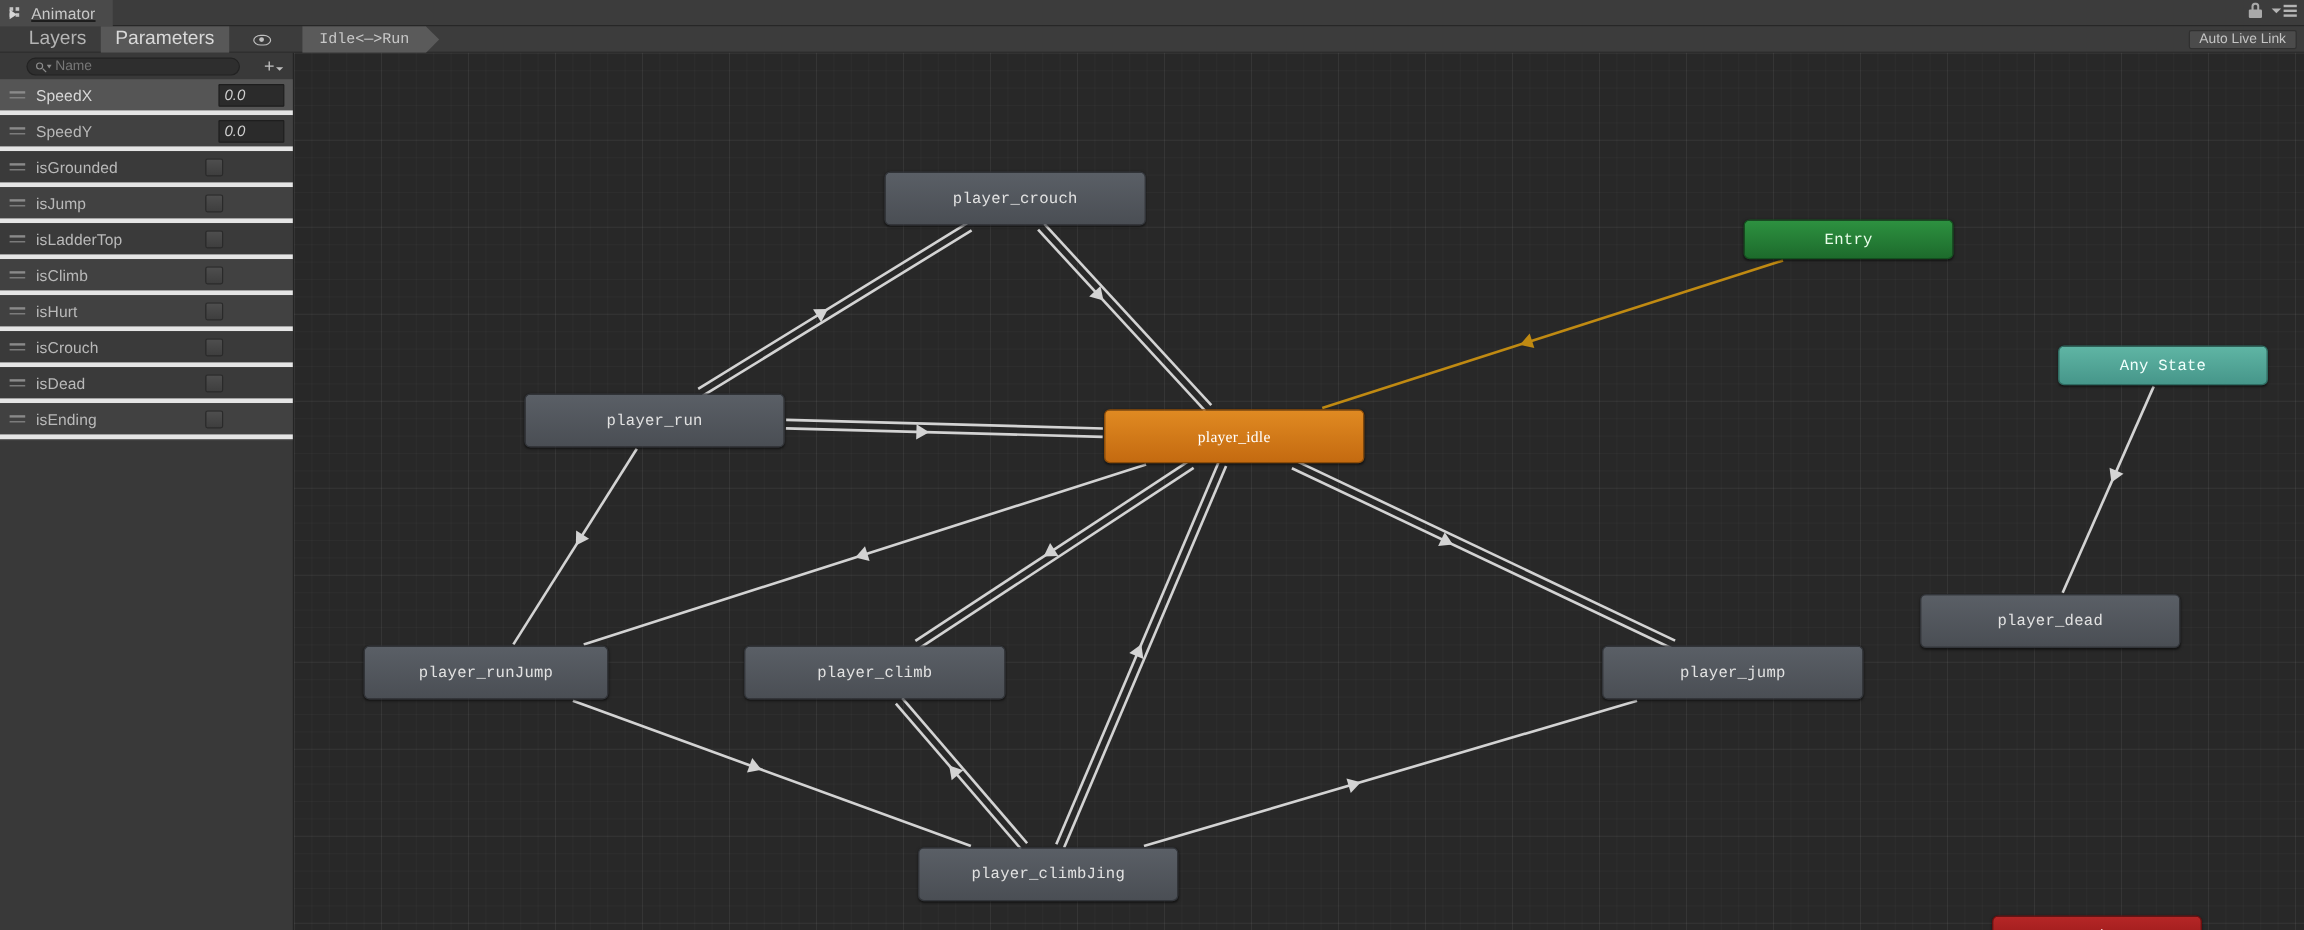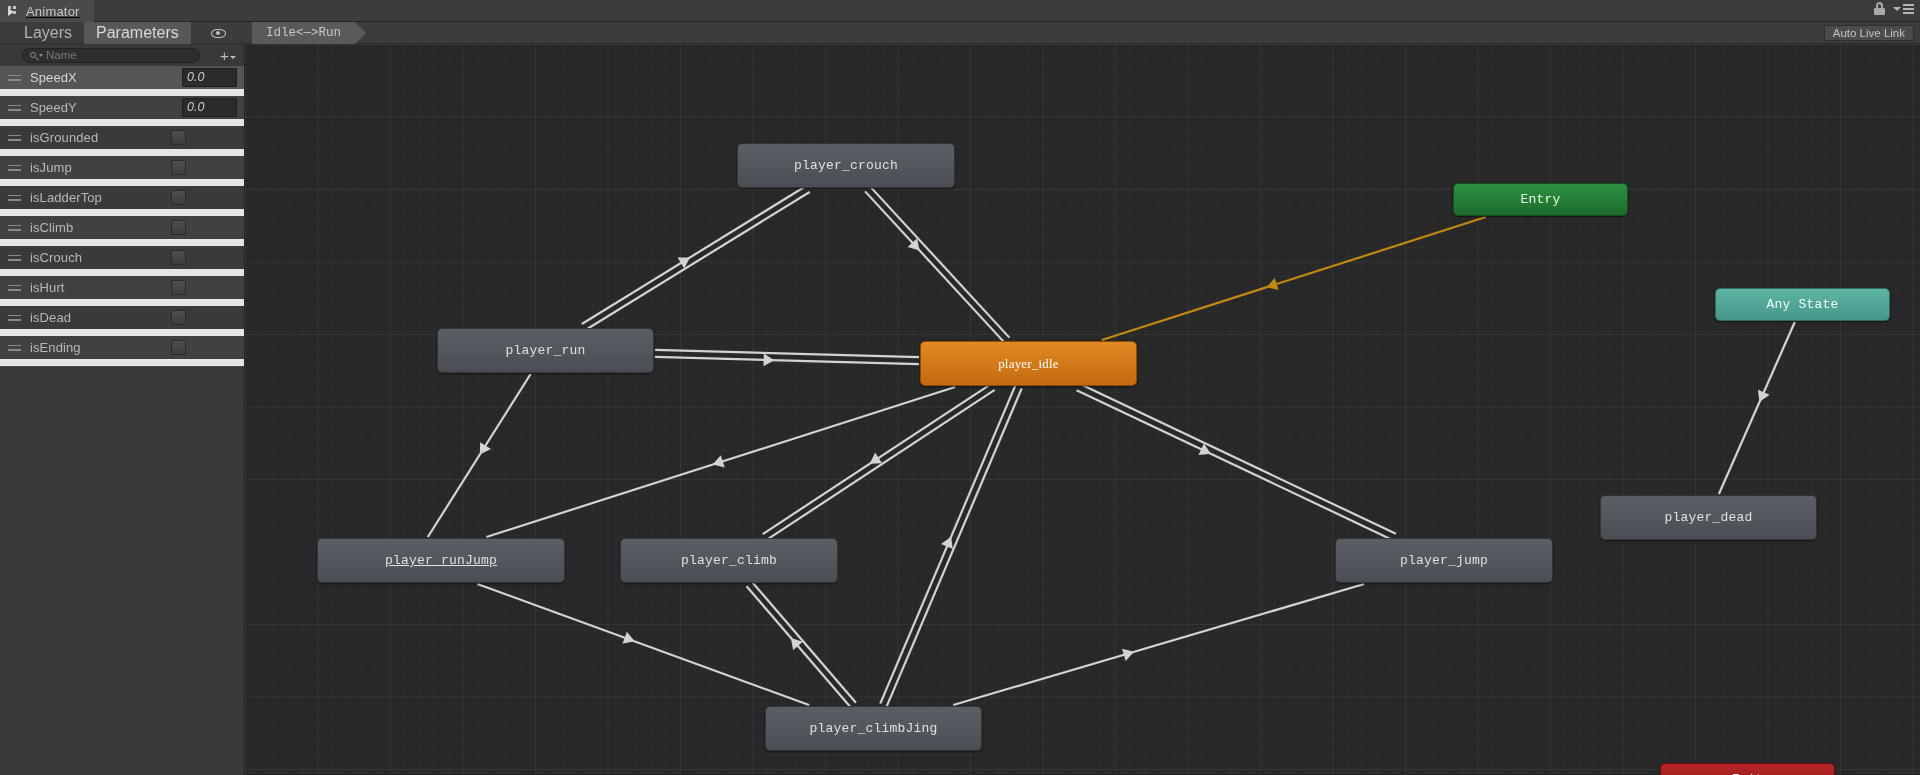--- a/index.html
+++ b/index.html
@@ -118,21 +118,21 @@
   .mag::after{content:'';position:absolute;right:-3px;bottom:-2px;width:3.5px;height:1.4px;background:#8d8d8d;transform:rotate(45deg);}
   .mag-car{width:0;height:0;border-left:2.5px solid transparent;border-right:2.5px solid transparent;border-top:3px solid #8d8d8d;}
   .search-ph { color:#777; font-size:11.5px; }
   .plusbtn { width:20px; display:flex; align-items:flex-end; gap:1px; color:#c0c0c0; font-size:15px; line-height:11px; padding-right:6px;}
   .plusbtn .car{width:0;height:0;border-left:3px solid transparent;border-right:3px solid transparent;border-top:3px solid #c0c0c0;margin-bottom:2px;}
 
   .paramlist { margin-top:2px; }
   .param-row {
     position:relative; display:flex; align-items:center;
     height:30px; padding-left:8px;
-    border-bottom:7px solid #e5e5e5;
+    border-bottom:4px solid #e5e5e5;
     background:#3a3a3a;
   }
   .param-row.alt { background:#414141; }
   .param-row.sel { background:#555; }
   .grip { display:flex;flex-direction:column;gap:3px;width:14px;flex:none; }
   .grip span { display:block;width:13px;height:1.5px;background:#8a8a8a; }
   .param-name { flex:1; color:#b9b9b9; font-size:13px; padding-left:8px; letter-spacing:.1px;}
   .param-row.sel .param-name { color:#d8d8d8; }
   .num-field {
     width:55px; height:19px; margin-right:7px;
@@ -297,34 +297,34 @@
           <span class="bool-field"></span>
         </div>
         <div class="param-row alt">
           <span class="grip">
             <span></span>
             <span></span>
           </span>
           <span class="param-name">isClimb</span>
           <span class="bool-field"></span>
         </div>
+        <div class="param-row alt">
+          <span class="grip">
+            <span></span>
+            <span></span>
+          </span>
+          <span class="param-name">isHurt</span>
+          <span class="bool-field"></span>
+        </div>
         <div class="param-row">
           <span class="grip">
             <span></span>
             <span></span>
           </span>
           <span class="param-name">isCrouch</span>
-          <span class="bool-field"></span>
-        </div>
-        <div class="param-row alt">
-          <span class="grip">
-            <span></span>
-            <span></span>
-          </span>
-          <span class="param-name">isHurt</span>
           <span class="bool-field"></span>
         </div>
         <div class="param-row">
           <span class="grip">
             <span></span>
             <span></span>
           </span>
           <span class="param-name">isDead</span>
           <span class="bool-field"></span>
         </div>
@@ -391,21 +391,21 @@
         </div>
         <div class="node anystate" style="left: 1470px; top: 244px; width: 175px; height: 33px;">
           <span>Any State</span>
         </div>
         <div class="node state" style="left: 1355px; top: 451px; width: 217px; height: 45px;">
           <span>player_dead</span>
         </div>
         <div class="node state" style="left: 1090px; top: 494px; width: 218px; height: 45px;">
           <span>player_jump</span>
         </div>
-        <div class="node state" style="left: 72px; top: 494px; width: 248px; height: 45px; text-decoration: underline;">
+        <div class="node state" style="left: 58px; top: 494px; width: 204px; height: 45px;">
           <span>player_runJump</span>
         </div>
         <div class="node state" style="left: 375px; top: 494px; width: 218px; height: 45px;">
           <span>player_climb</span>
         </div>
         <div class="node state" style="left: 520px; top: 662px; width: 217px; height: 45px;">
           <span>player_climbJing</span>
         </div>
         <div class="node exit" style="left: 1415px; top: 719px; width: 175px; height: 33px;">
           <span>Exit</span>

